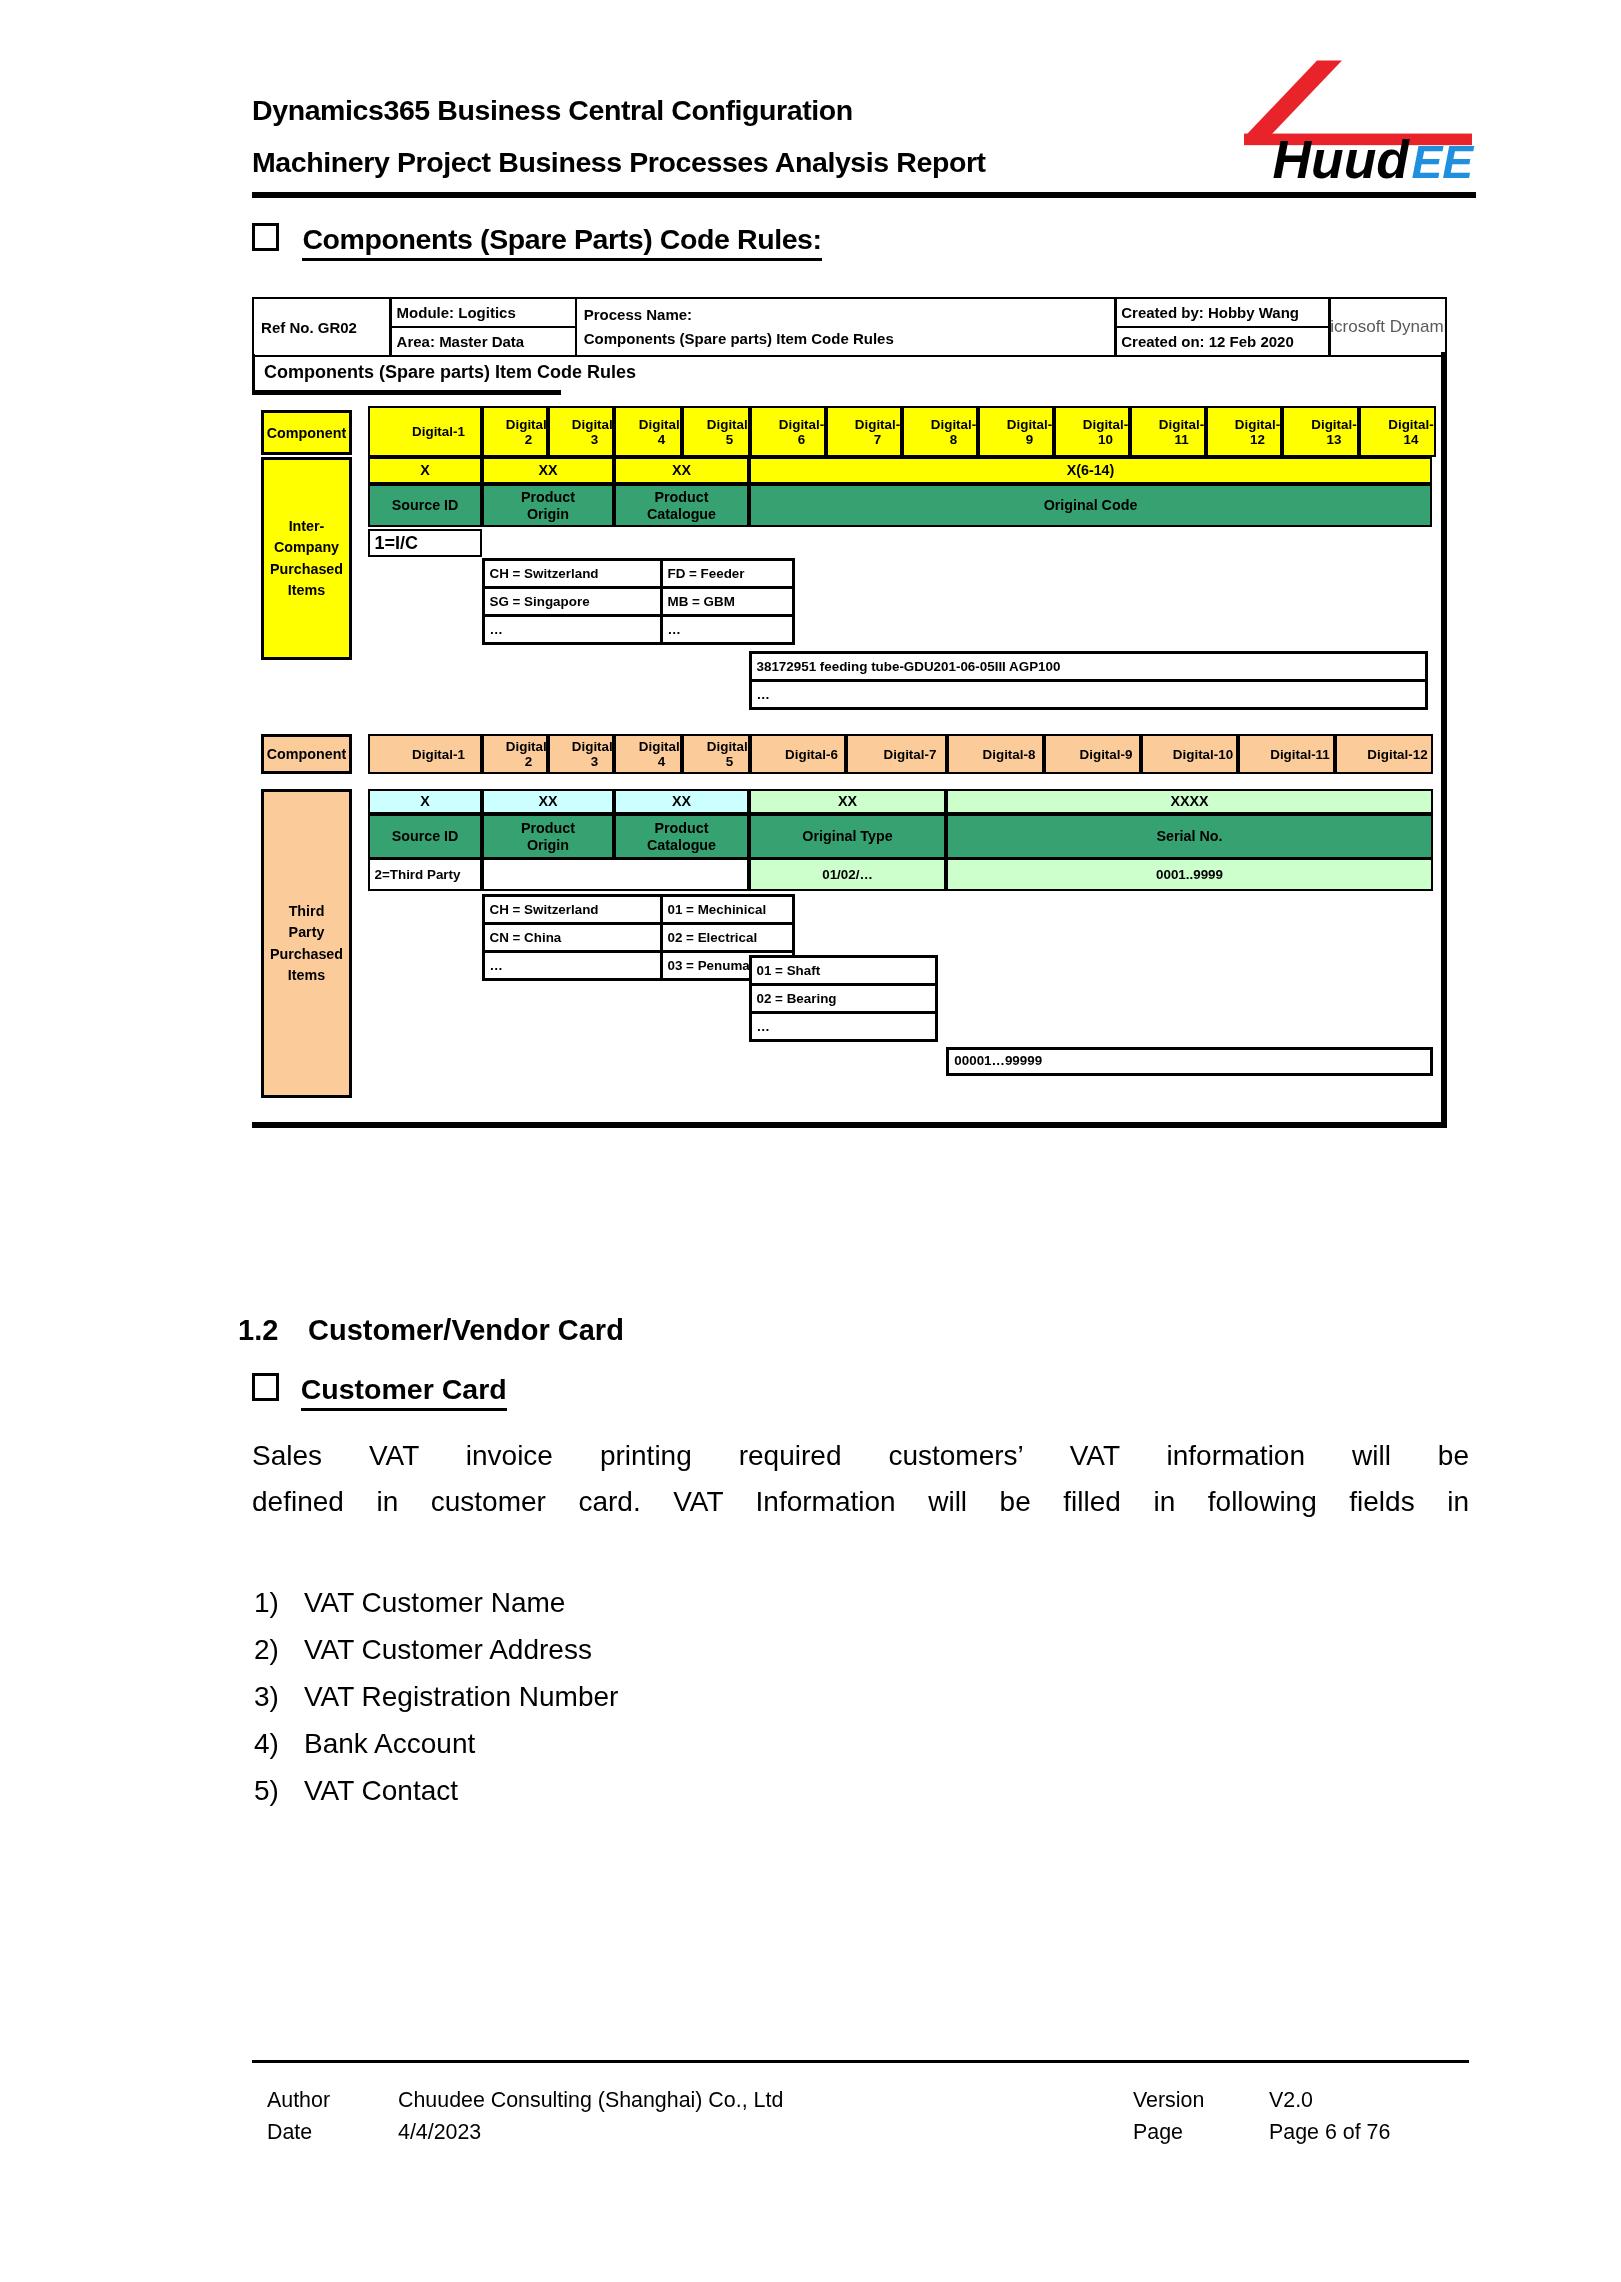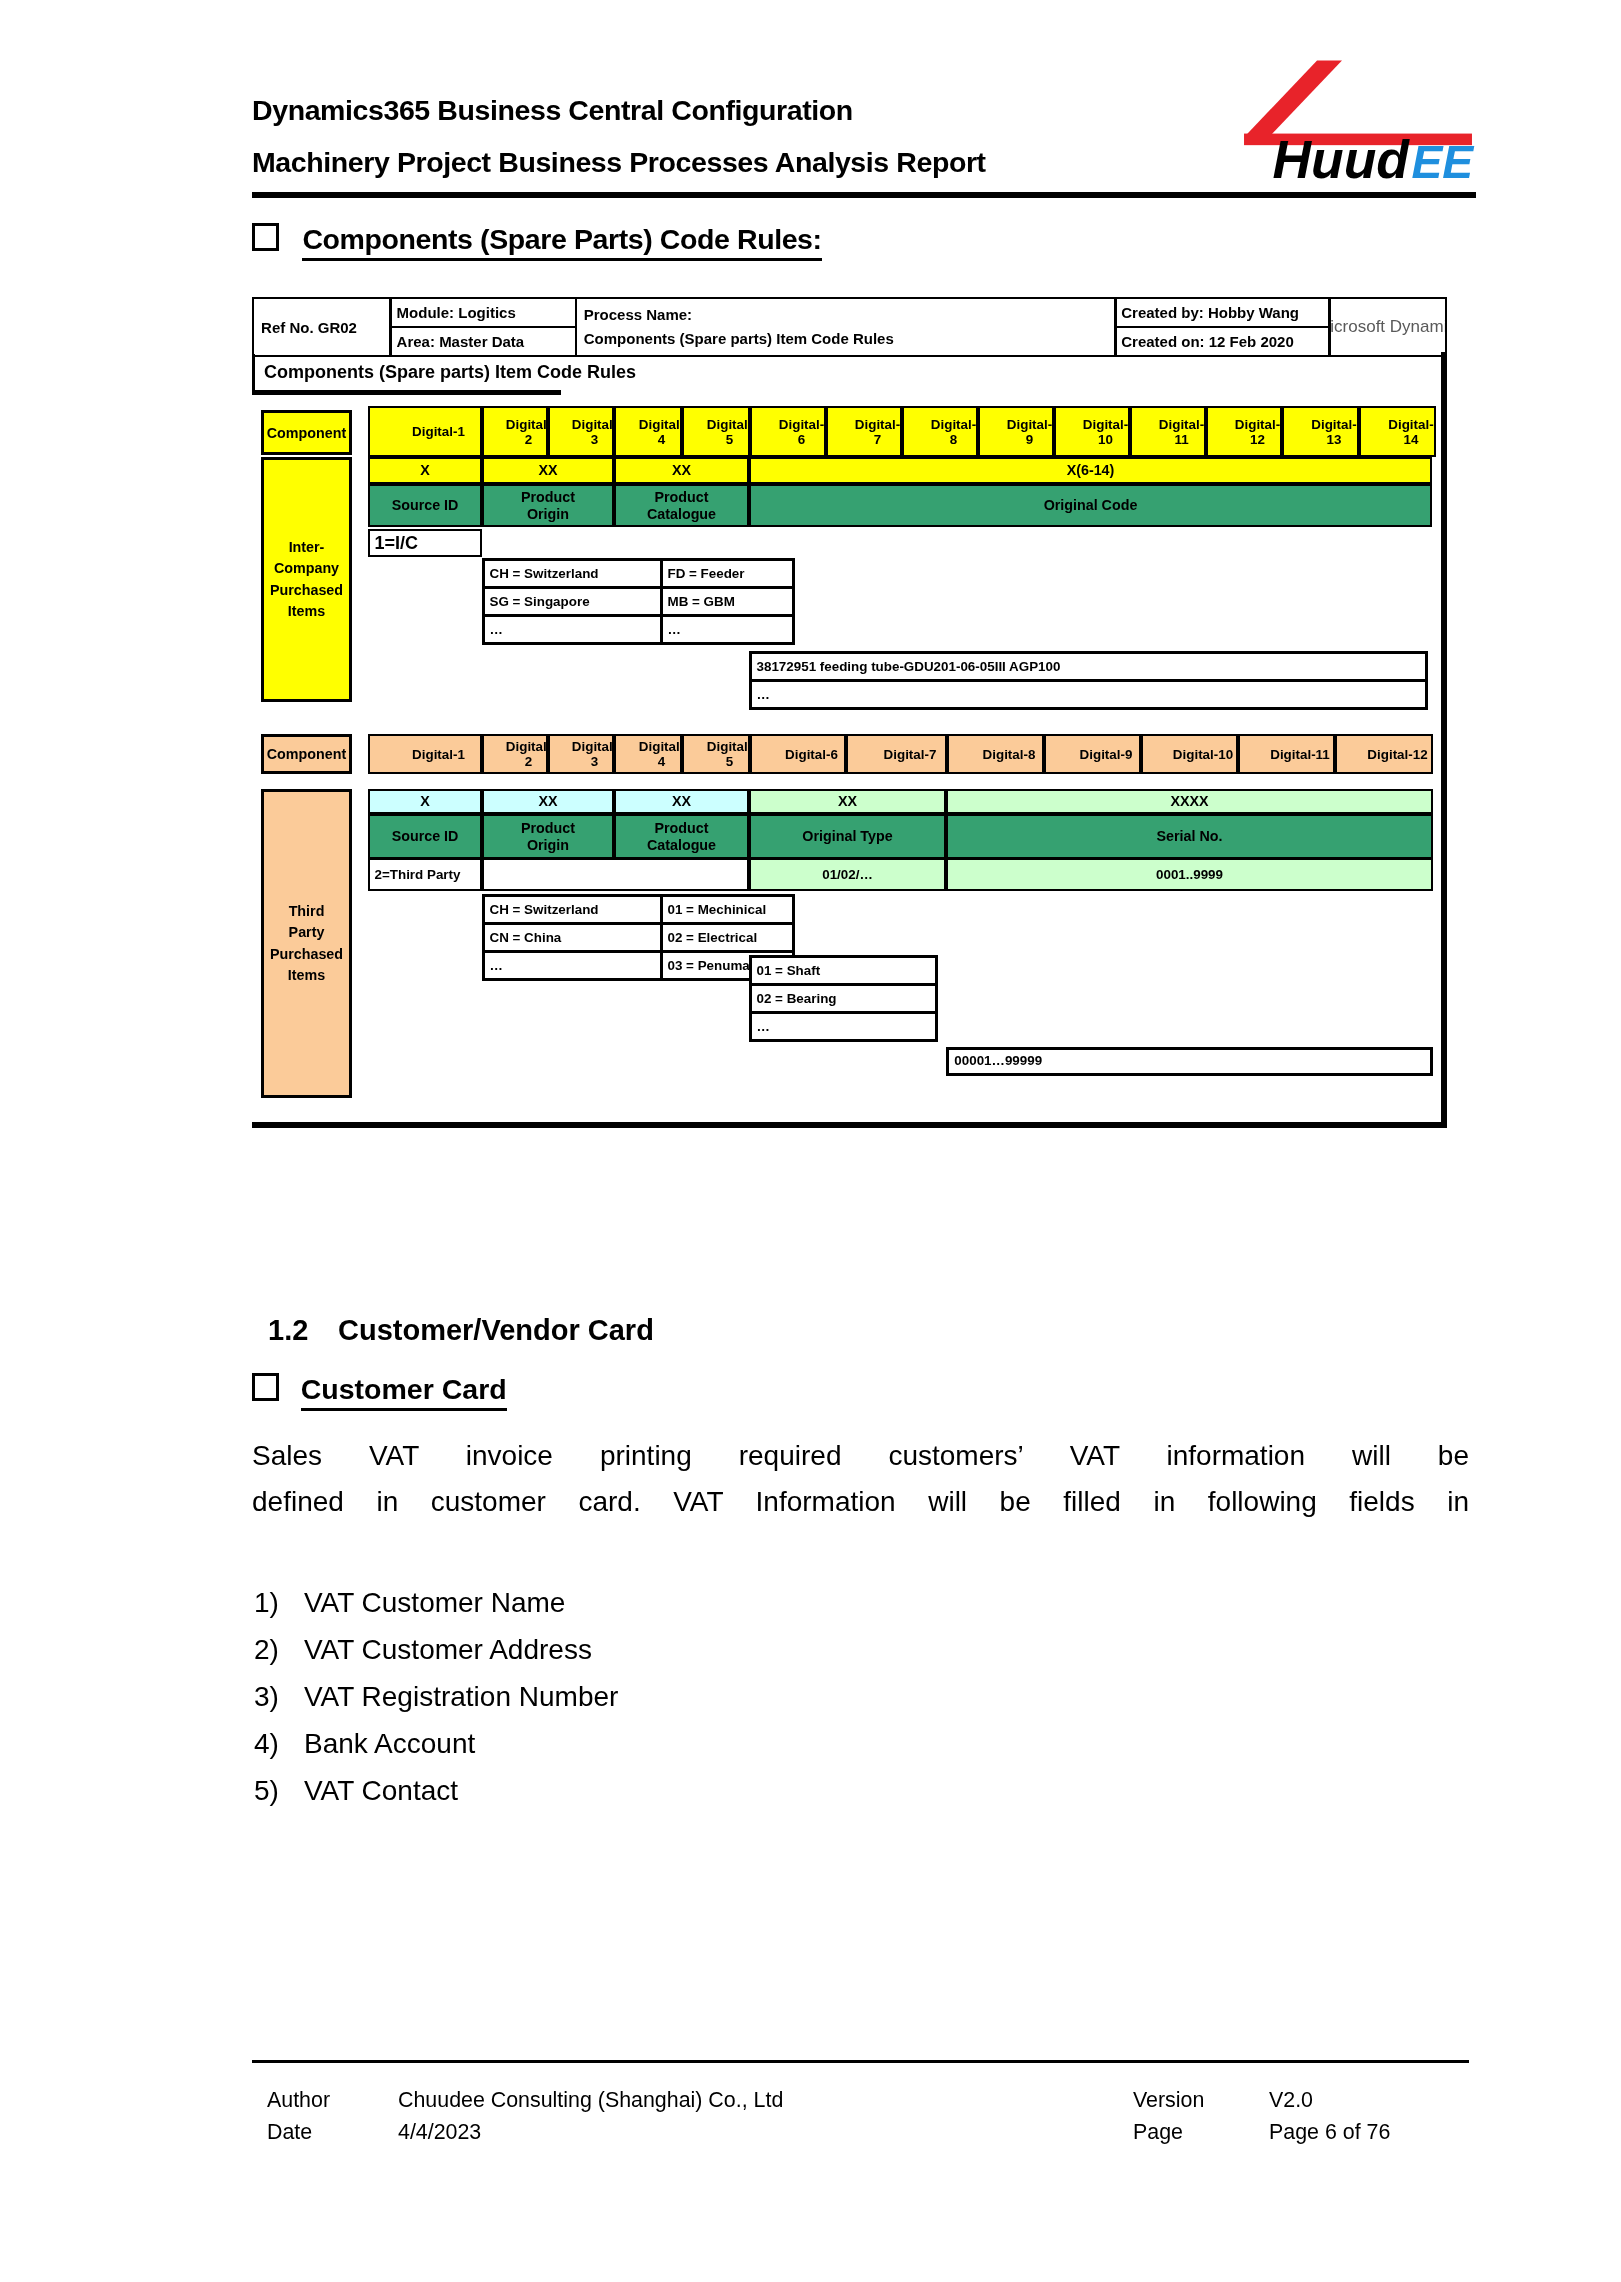--- a/index.html
+++ b/index.html
@@ -57,21 +57,21 @@
 
   .sub { position:absolute; border:3.6px solid #000; background:#fff; }
   .srow { display:flex; }
   .srow + .srow { border-top:3.6px solid #000; }
   .sc { height:25px; line-height:25px; padding-left:4.5px; box-sizing:border-box; font-size:13.4px; white-space:nowrap; overflow:hidden; }
   .sc + .sc { border-left:3.6px solid #000;margin-left:47px; }
   .serialbox { position:absolute; border:3.6px solid #000; box-sizing:border-box; font-size:13.4px;
                line-height:22px; padding-left:5.3px; background:#fff; }
 
   
-  .h2 { position:absolute; left:268px; top:1314px; font-size:29px; font-weight:bold; display:flex; }
+  .h2 { position:absolute; left:238px; top:1314px; font-size:29px; font-weight:bold; display:flex; }
   .h2 .num { width:70px; }
   .h3 { position:absolute; left:252px; top:1373px; white-space:nowrap; }
   .h3 .txt { margin-left:21.4px; font-size:28.5px; font-weight:bold; border-bottom:3.6px solid #000; padding-bottom:2.7px; }
   .para { position:absolute; left:252px; top:1433px; width:1217px; font-size:28px; }
   .para .pl { text-align:justify; text-align-last:justify; line-height:46px; }
   .para .pl.last { text-align-last:left; }
   .vlist { position:absolute; left:254px; top:1579px; font-size:28px; }
   .vlist .li { display:flex; height:47px; align-items:center; }
   .vlist .n { width:50px; }
 
@@ -182,21 +182,21 @@
 
     <div class="sub" style="left:497px;top:354px">
       <div class="srow">
           <div class="sc" style="width:673px">38172951 feeding tube-GDU201-06-05III AGP100</div>
         </div>
       <div class="srow">
           <div class="sc" style="width:673px">…</div>
         </div>
     </div>
 
-    <div class="sidebox yellow" style="top:160px;height:245px">
+    <div class="sidebox yellow" style="top:160px;height:203px">
       <div>Inter-</div>
       <div>Company</div>
       <div>Purchased</div>
       <div>Items</div>
     </div>
 
     <div class="compbox peach" style="top:437px;height:40px">Component</div>
     <div class="strip" style="top:437px;height:40px">
       <div class="dcell peach" style="width:114px">Digital-1</div>
       <div class="dcell peach" style="width:66px">Digital-2</div>

